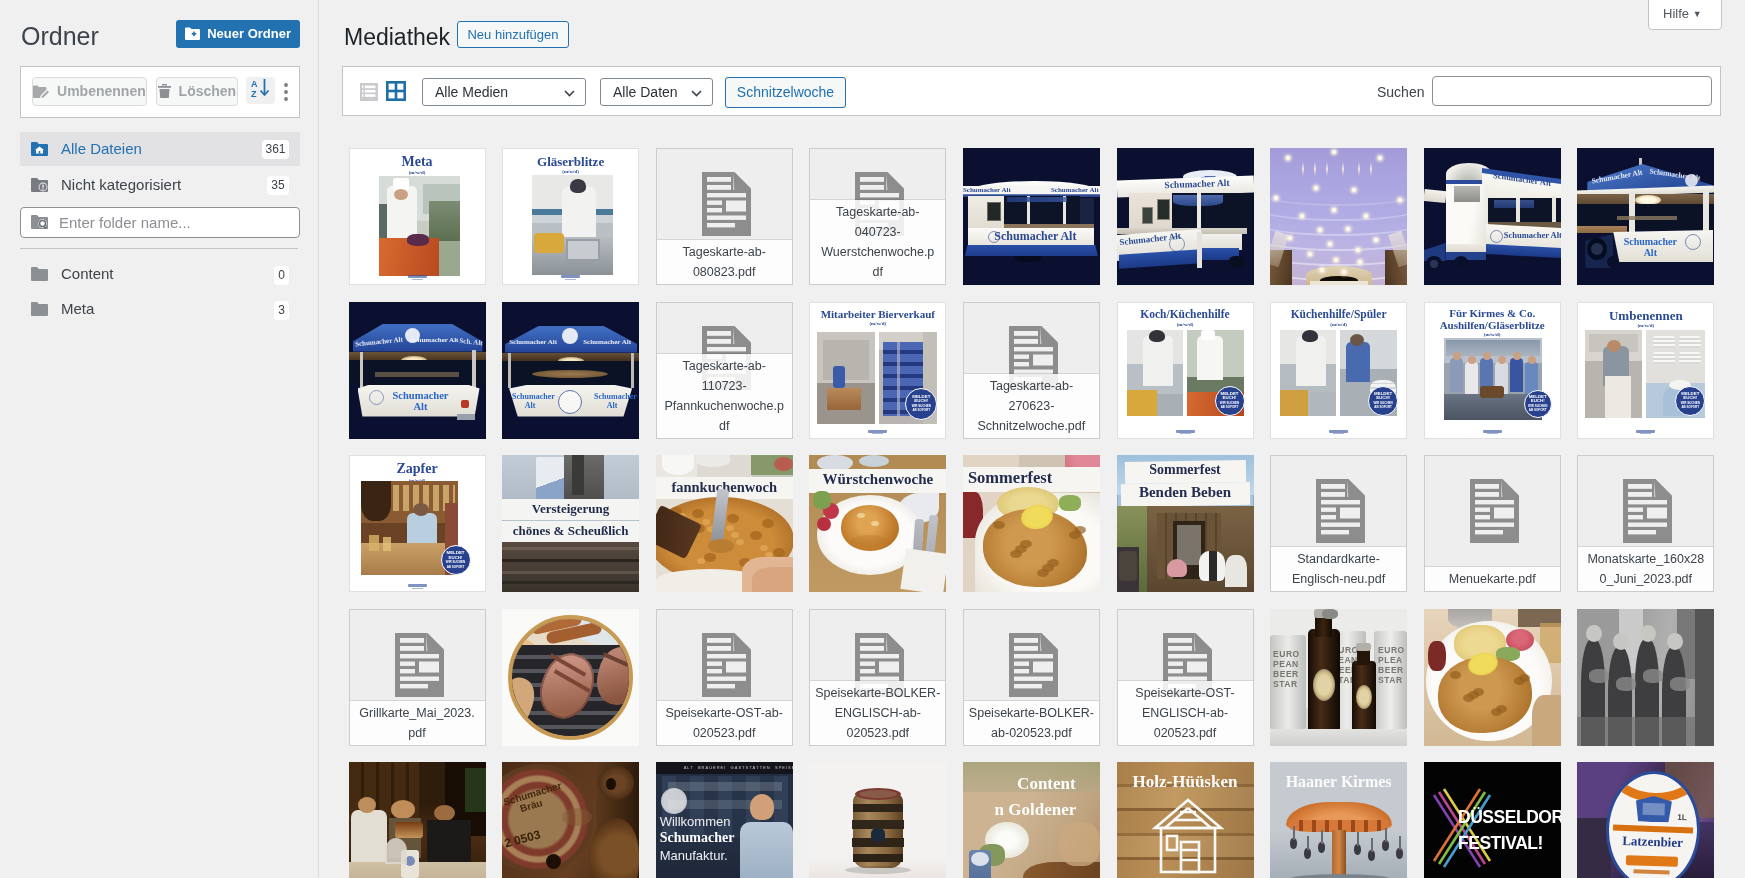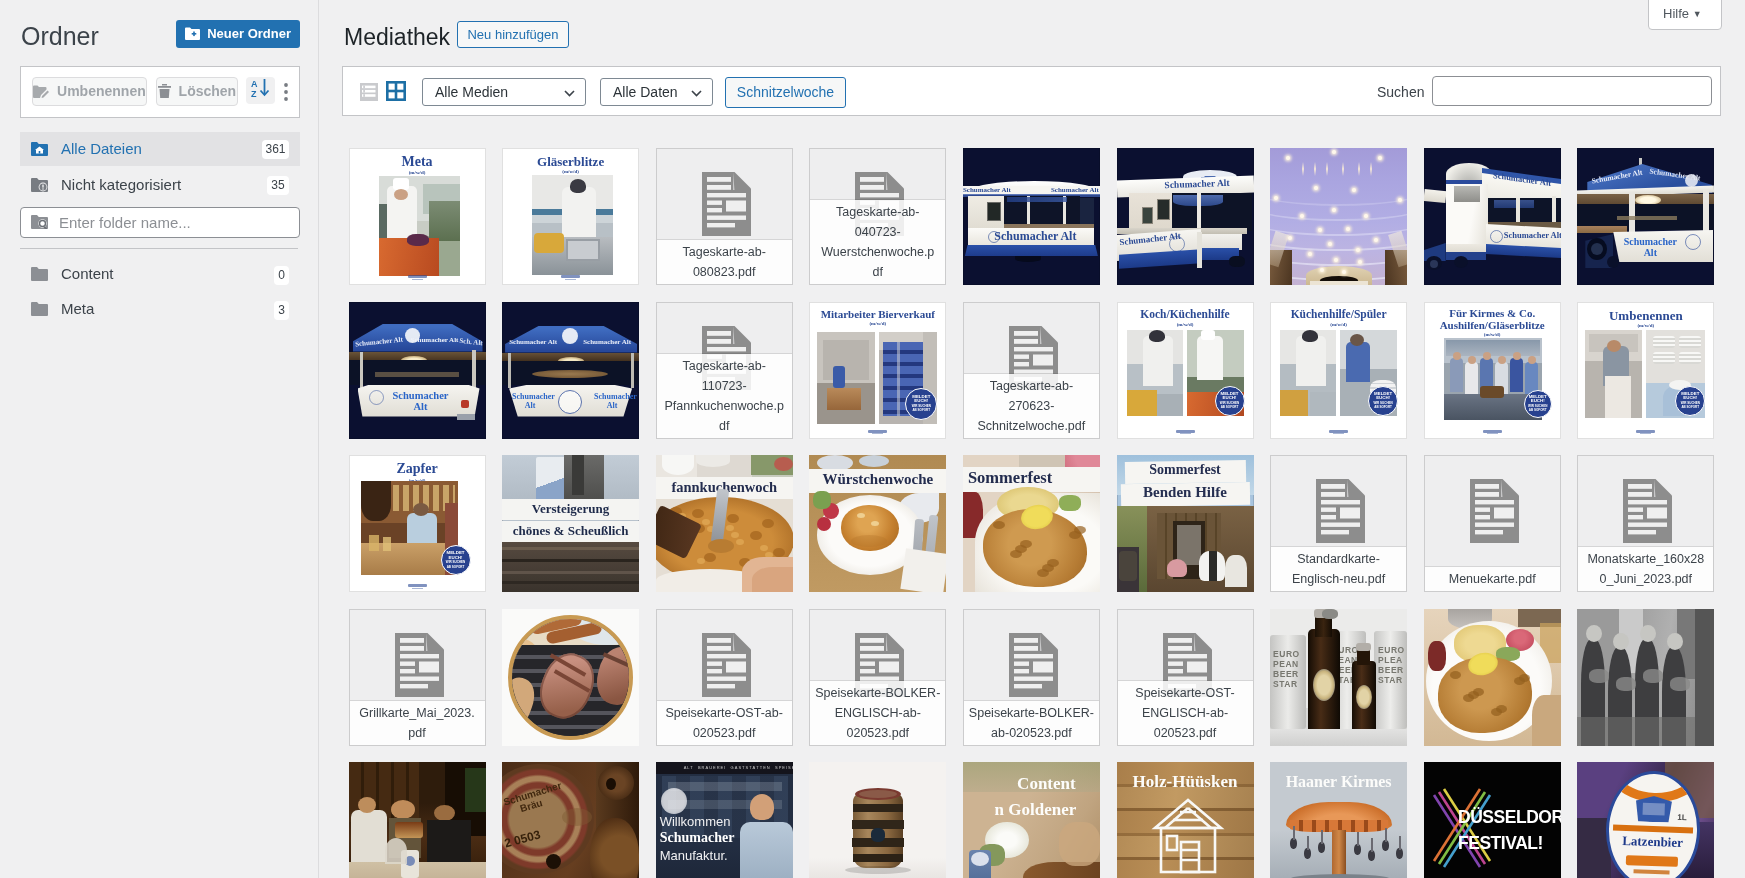--- a/index.html
+++ b/index.html
@@ -595,21 +595,21 @@
     <div style="position:absolute;left:47px;top:95px;width:12px;height:8px;background:#96601e;border-radius:50%;opacity:0.7;"></div>
     <div style="position:absolute;left:74px;top:114px;width:12px;height:8px;background:#96601e;border-radius:50%;opacity:0.7;"></div>
     <div style="position:absolute;left:58px;top:50px;width:32px;height:24px;background:radial-gradient(#f0dc5a 55%,#d8bc3a 100%);border-radius:50%;transform:rotate(-10deg);"></div>
     <div style="position:absolute;left:96px;top:40px;width:22px;height:16px;background:#8fae58;border-radius:40%;"></div>
   </div>
 <div class="tile" style="left:1116.5px;top:455.2px;background:#a8c4de;">
     <div style="position:absolute;left:0px;top:0px;width:137px;height:40px;background:linear-gradient(#9ec0dc,#c2d8e8);"></div>
     <div style="position:absolute;left:8px;top:6px;width:121px;height:22px;background:#f6f5f2;transform:rotate(-1deg);"></div>
     <div class="frak" style="position:absolute;left:8px;top:7px;width:121px;text-align:center;font-size:14px;color:#252e50;">Sommerfest</div>
     <div style="position:absolute;left:4px;top:28px;width:129px;height:23px;background:#f6f5f2;transform:rotate(-1deg);"></div>
-    <div class="frak" style="position:absolute;left:4px;top:29px;width:129px;text-align:center;font-size:15px;color:#252e50;">Benden Hilfe</div>
+    <div class="frak" style="position:absolute;left:4px;top:29px;width:129px;text-align:center;font-size:15px;color:#252e50;">Benden Beben</div>
     <div style="position:absolute;left:0px;top:51px;width:137px;height:86px;background:linear-gradient(#7a6244,#5a4630);"></div>
     <div style="position:absolute;left:0px;top:51px;width:30px;height:86px;background:linear-gradient(#88915a,#5a6a3a);"></div>
     <div style="position:absolute;left:40px;top:58px;width:64px;height:66px;background:repeating-linear-gradient(90deg,#6a5438 0 8px,#584428 8px 10px);"></div>
     <div style="position:absolute;left:56px;top:66px;width:32px;height:58px;background:#2e2418;"></div>
     <div style="position:absolute;left:60px;top:70px;width:24px;height:40px;background:#c8c4bc;opacity:0.5;"></div>
     <div style="position:absolute;left:50px;top:104px;width:20px;height:18px;background:#d89aa0;border-radius:50% 50% 30% 30%;"></div>
     <div style="position:absolute;left:82px;top:96px;width:26px;height:30px;background:linear-gradient(90deg,#f2f2f0 0 40%,#2a2a28 40% 70%,#f2f2f0 70%);border-radius:40% 40% 20% 20%;"></div>
     <div style="position:absolute;left:108px;top:100px;width:22px;height:32px;background:#e8e6e0;border-radius:40% 40% 0 0;"></div>
     <div style="position:absolute;left:0px;top:92px;width:22px;height:45px;background:#3a3438;"></div>
     <div style="position:absolute;left:2px;top:96px;width:18px;height:30px;background:#4a443c;border-radius:4px;"></div>

